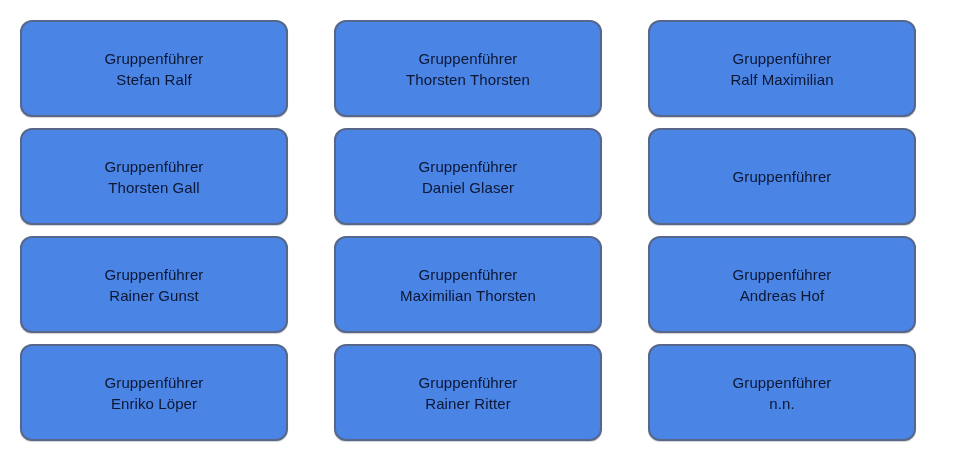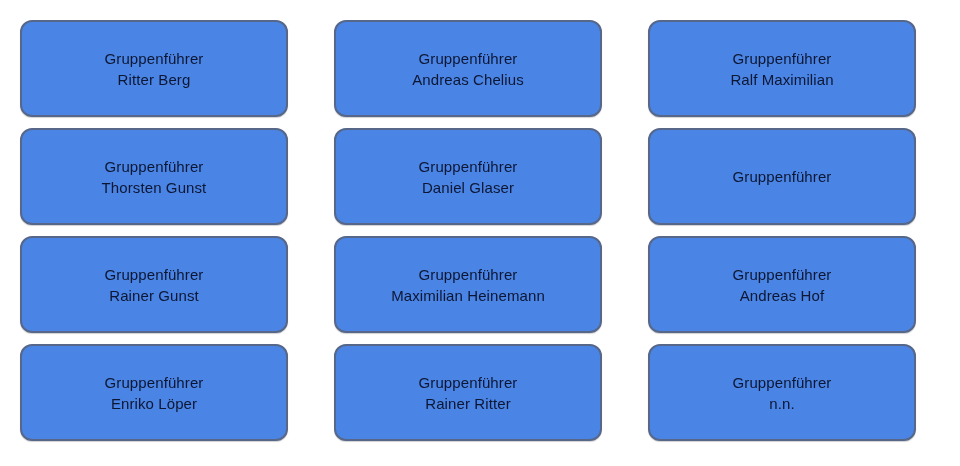--- a/index.html
+++ b/index.html
@@ -65,48 +65,48 @@
   }
 </style>
 </head>
 <body>
 
 <div id="org-grid">
 
   <div class="card-column col-0">
     <div class="card row-0">
       <span class="card-role">Gruppenführer</span>
-      <span class="card-person">Ritter Berg</span>
+      <span class="card-person">Stefan Ralf</span>
     </div>
     <div class="card row-1">
       <span class="card-role">Gruppenführer</span>
-      <span class="card-person">Thorsten Gunst</span>
+      <span class="card-person">Thorsten Gall</span>
     </div>
     <div class="card row-2">
       <span class="card-role">Gruppenführer</span>
       <span class="card-person">Rainer Gunst</span>
     </div>
     <div class="card row-3">
       <span class="card-role">Gruppenführer</span>
       <span class="card-person">Enriko Löper</span>
     </div>
   </div>
 
   <div class="card-column col-1">
     <div class="card row-0">
       <span class="card-role">Gruppenführer</span>
-      <span class="card-person">Andreas Chelius</span>
+      <span class="card-person">Thorsten Thorsten</span>
     </div>
     <div class="card row-1">
       <span class="card-role">Gruppenführer</span>
       <span class="card-person">Daniel Glaser</span>
     </div>
     <div class="card row-2">
       <span class="card-role">Gruppenführer</span>
-      <span class="card-person">Maximilian Heinemann</span>
+      <span class="card-person">Maximilian Thorsten</span>
     </div>
     <div class="card row-3">
       <span class="card-role">Gruppenführer</span>
       <span class="card-person">Rainer Ritter</span>
     </div>
   </div>
 
   <div class="card-column col-2">
     <div class="card row-0">
       <span class="card-role">Gruppenführer</span>

